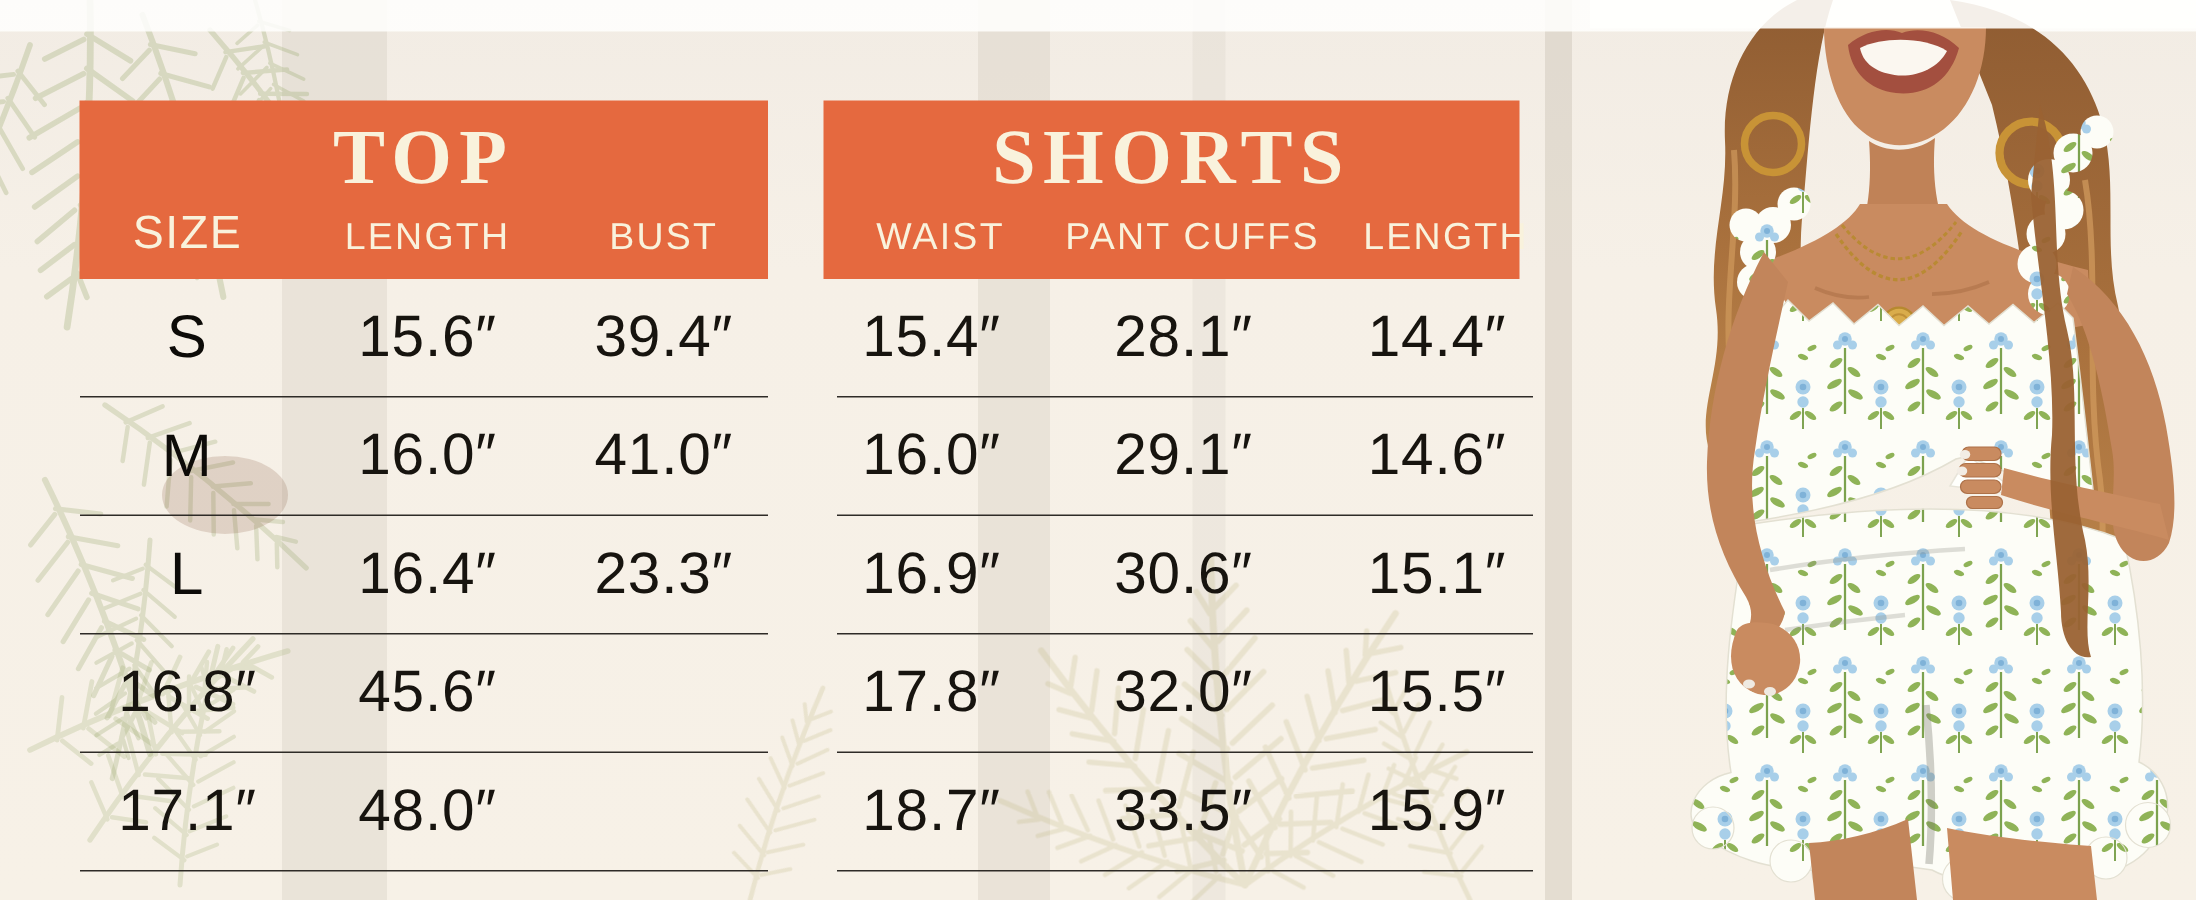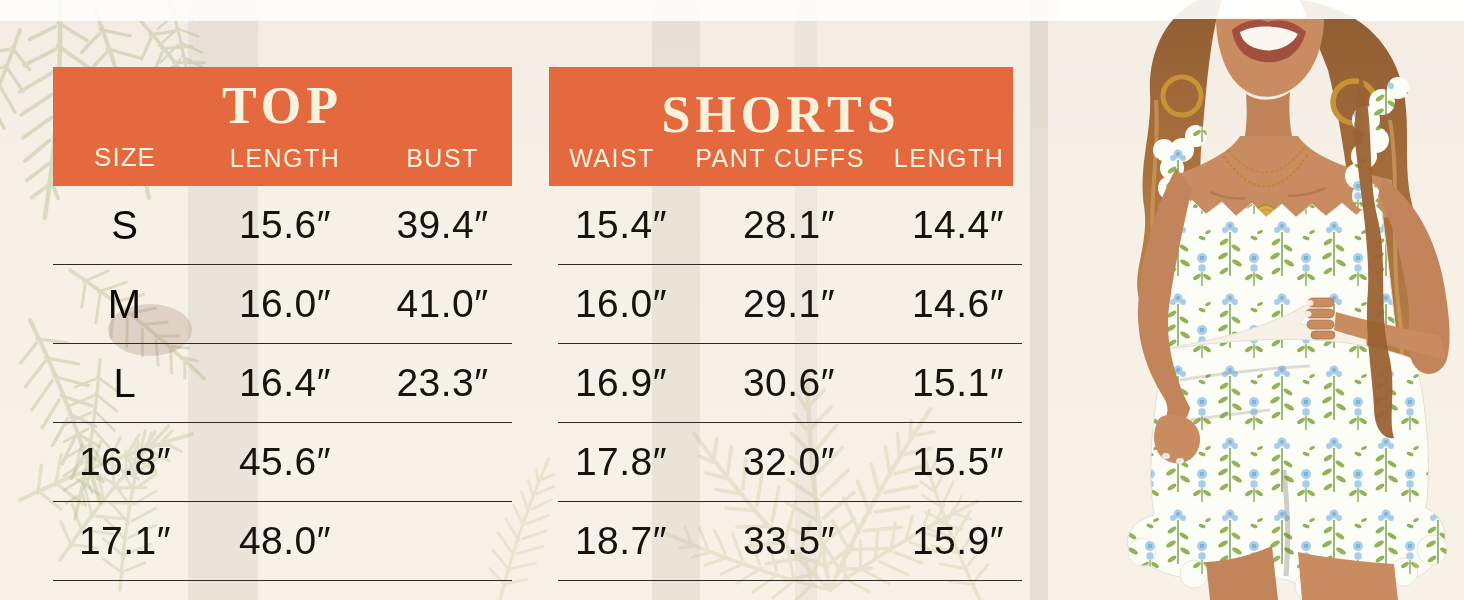--- a/index.html
+++ b/index.html
@@ -14,33 +14,33 @@
   .top-strip{position:absolute;left:0;top:0;width:1464px;height:21px;background:rgba(255,255,254,.85);}
   
   .bg-decor{position:absolute;left:0;top:0;pointer-events:none;}
   
   .hdr{
     position:absolute;top:67px;height:119px;background:#E5693F;
     display:flex;flex-direction:column;justify-content:space-between;
     color:#F9F2DC;
   }
   .hdr-top{left:53px;width:459px;}
-  .hdr-shorts{left:549px;width:464px;justify-content:flex-end;}
+  .hdr-shorts{left:549px;width:464px;}
   .hdr .title{
     text-align:center;margin-top:9px;
     font-family:"Liberation Serif", serif;
     font-size:52px;font-weight:700;letter-spacing:5px;
   }
   .labels{display:grid;align-items:end;padding-bottom:13px;}
   .labels-top{grid-template-columns:144px 176px 139px;}
-  .labels-shorts{grid-template-columns:126px 210px 128px;}
+  .labels-shorts{grid-template-columns:126px 210px 128px;padding-left:15px;}
   .col-label{
     text-align:center;font-size:25px;letter-spacing:1.5px;font-weight:500;
   }
-  .size-label{font-size:26px;letter-spacing:1px;font-weight:500;}
+  .size-label{font-size:31px;letter-spacing:1px;font-weight:500;}
   
   .rows{position:absolute;top:186px;}
   .rows-left{left:53px;width:459px;}
   .rows-right{left:558px;width:464px;}
   .row{height:78px;display:grid;align-items:center;border-bottom:1.5px solid #2E2B27;}
   .rows-left .row{grid-template-columns:144px 176px 139px;}
   .rows-right .row{grid-template-columns:126px 210px 128px;}
   .cell{text-align:center;font-size:39px;color:#17140F;letter-spacing:.5px;}
   .size-cell{font-size:40px;font-weight:500;color:#0D0B08;letter-spacing:1px;}
   

